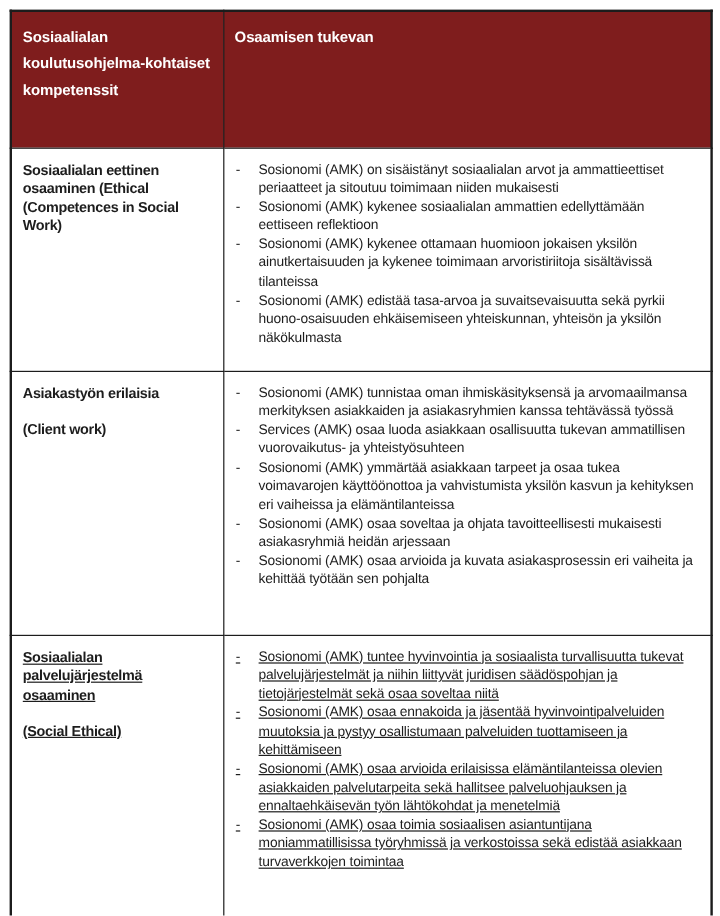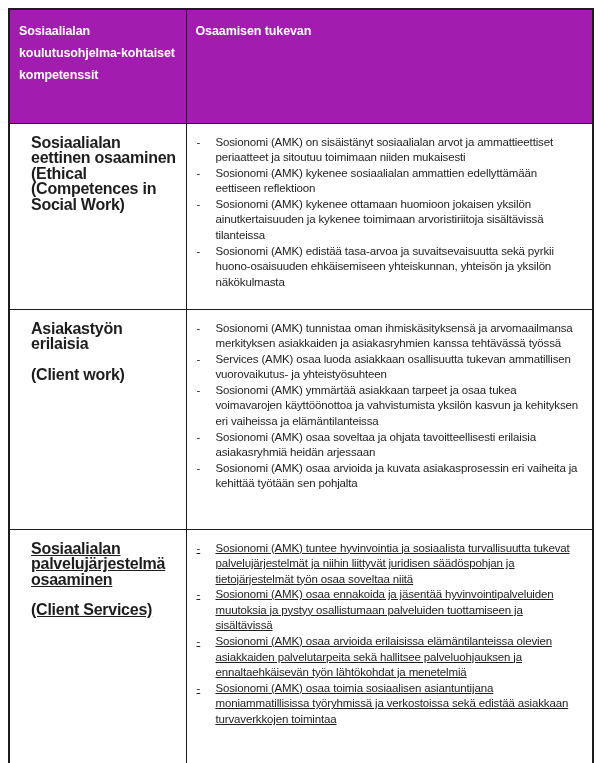--- a/index.html
+++ b/index.html
@@ -31,39 +31,39 @@
     border: 1.6px solid #1c1c1c;
     vertical-align: top;
     padding: 0;
   }
   col.c1 { width: 177px; }
   col.c2 { width: 407px; }
 
   
   tr.header-row { height: 114px; }
   th.head-cell {
-    background: #a21caf;
+    background: #7f1d1d;
     color: #ffffff;
     text-align: left;
     font-weight: bold;
     font-size: 12.5px;
     line-height: 22px;
     letter-spacing: -0.1px;
     padding: 10px 10px 6px 9px;
   }
 
   
   tr.body-row-0 { height: 186px; }
   tr.body-row-1 { height: 220px; }
   tr.body-row-2 { height: 254px; text-decoration: underline; }
 
   td.comp-cell {
-    padding: 11px 5px 6px 21px;
+    padding: 11px 5px 6px 9px;
     font-weight: bold;
-    font-size: 16px;
+    font-size: 12px;
     line-height: 15.5px;
     letter-spacing: -0.25px;
     color: #1d1d1d;
   }
   .comp-subtitle { margin-top: 15px; }
   .comp-subtitle:empty { display: none; }
 
   td.desc-cell {
     padding: 11px 10px 6px 10px;
     font-size: 11.5px;
@@ -141,42 +141,42 @@
         <div class="bullet">
           <span class="dash">-</span>
           <span class="text">Services (AMK) osaa luoda asiakkaan osallisuutta tukevan ammatillisen vuorovaikutus- ja yhteistyösuhteen</span>
         </div>
         <div class="bullet">
           <span class="dash">-</span>
           <span class="text">Sosionomi (AMK) ymmärtää asiakkaan tarpeet ja osaa tukea voimavarojen käyttöönottoa ja vahvistumista yksilön kasvun ja kehityksen eri vaiheissa ja elämäntilanteissa</span>
         </div>
         <div class="bullet">
           <span class="dash">-</span>
-          <span class="text">Sosionomi (AMK) osaa soveltaa ja ohjata tavoitteellisesti erilaisia asiakasryhmiä heidän arjessaan</span>
+          <span class="text">Sosionomi (AMK) osaa soveltaa ja ohjata tavoitteellisesti mukaisesti asiakasryhmiä heidän arjessaan</span>
         </div>
         <div class="bullet">
           <span class="dash">-</span>
           <span class="text">Sosionomi (AMK) osaa arvioida ja kuvata asiakasprosessin eri vaiheita ja kehittää työtään sen pohjalta</span>
         </div>
       </td>
     </tr>
 
     <tr class="body-row-2">
       <td class="comp-cell">
         <div class="comp-title">Sosiaalialan palvelujärjestelmä osaaminen</div>
-        <div class="comp-subtitle">(Client Services)</div>
+        <div class="comp-subtitle">(Social Ethical)</div>
       </td>
       <td class="desc-cell">
         <div class="bullet">
           <span class="dash">-</span>
-          <span class="text">Sosionomi (AMK) tuntee hyvinvointia ja sosiaalista turvallisuutta tukevat palvelujärjestelmät ja niihin liittyvät juridisen säädöspohjan ja tietojärjestelmät työn osaa soveltaa niitä</span>
+          <span class="text">Sosionomi (AMK) tuntee hyvinvointia ja sosiaalista turvallisuutta tukevat palvelujärjestelmät ja niihin liittyvät juridisen säädöspohjan ja tietojärjestelmät sekä osaa soveltaa niitä</span>
         </div>
         <div class="bullet">
           <span class="dash">-</span>
-          <span class="text">Sosionomi (AMK) osaa ennakoida ja jäsentää hyvinvointipalveluiden muutoksia ja pystyy osallistumaan palveluiden tuottamiseen ja sisältävissä</span>
+          <span class="text">Sosionomi (AMK) osaa ennakoida ja jäsentää hyvinvointipalveluiden muutoksia ja pystyy osallistumaan palveluiden tuottamiseen ja kehittämiseen</span>
         </div>
         <div class="bullet">
           <span class="dash">-</span>
           <span class="text">Sosionomi (AMK) osaa arvioida erilaisissa elämäntilanteissa olevien asiakkaiden palvelutarpeita sekä hallitsee palveluohjauksen ja ennaltaehkäisevän työn lähtökohdat ja menetelmiä</span>
         </div>
         <div class="bullet">
           <span class="dash">-</span>
           <span class="text">Sosionomi (AMK) osaa toimia sosiaalisen asiantuntijana moniammatillisissa työryhmissä ja verkostoissa sekä edistää asiakkaan turvaverkkojen toimintaa</span>
         </div>
       </td>

